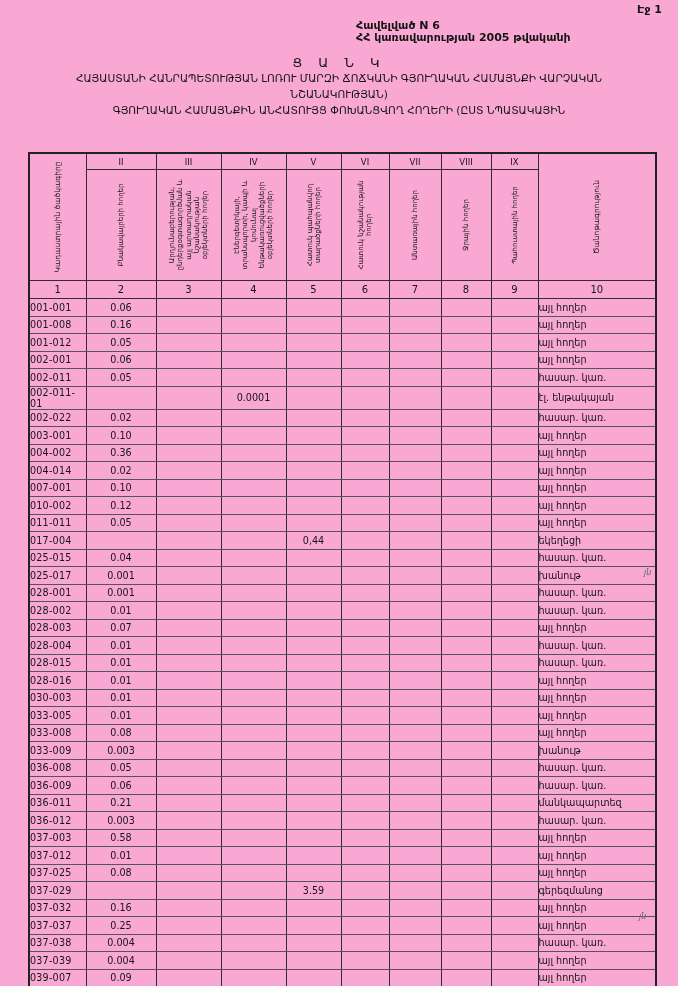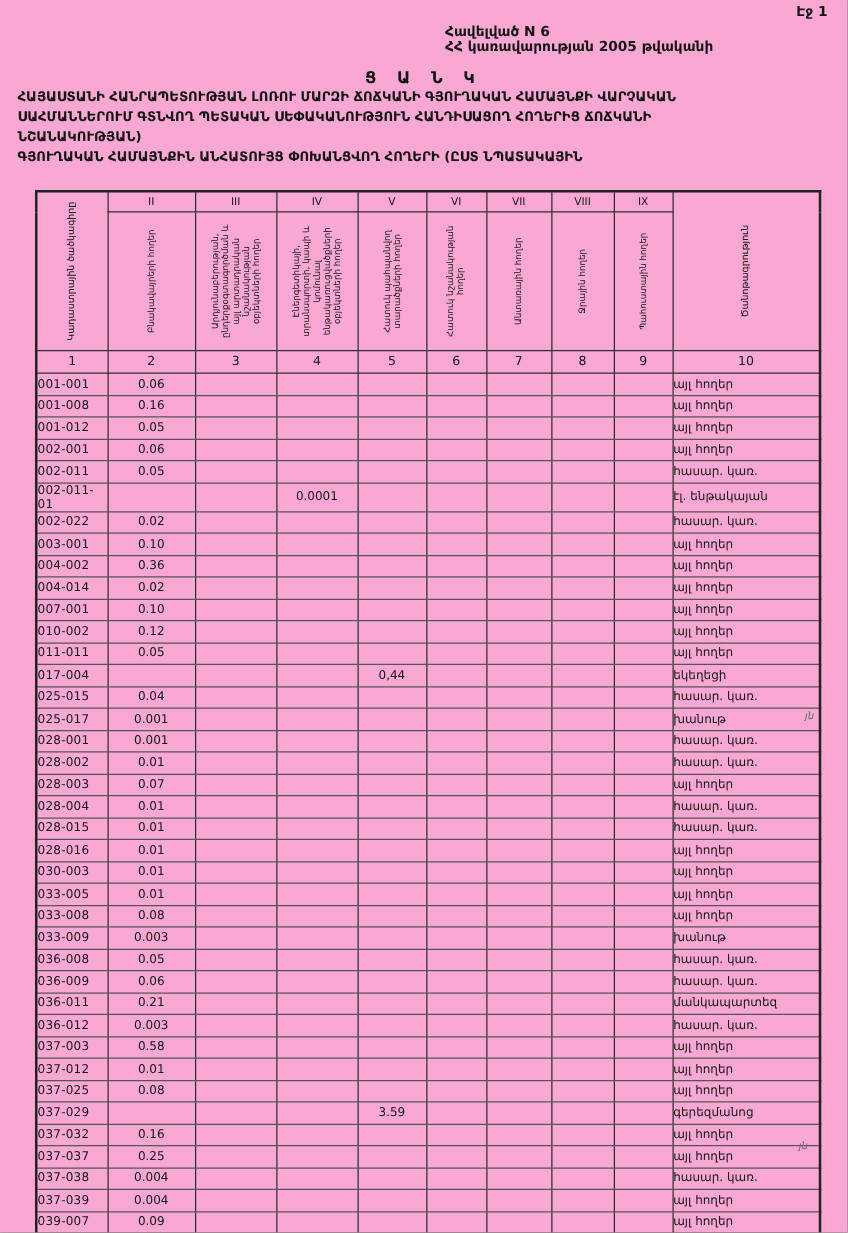--- a/index.html
+++ b/index.html
@@ -5,23 +5,23 @@
   html,body{margin:0;padding:0;background:#9a9a9a;}
   .page{
     position:relative;width:678px;height:986px;background:#f9a8d4;
     font-family:"DejaVu Sans",sans-serif;color:#141414;overflow:hidden;
     box-shadow:0 0 6px rgba(0,0,0,.4);
   }
   .page-num{position:absolute;top:3px;right:16px;font-size:11px;font-weight:bold;}
   .appendix{position:absolute;top:20px;left:356px;width:322px;
     font-size:11px;font-weight:bold;line-height:1.12;}
   .list-heading{position:absolute;top:55px;left:0;width:678px;text-align:center;
-    font-size:13px;font-weight:bold;letter-spacing:6px;}
-  .main-title{position:absolute;top:71px;left:14px;width:650px;text-align:left;
-    font-size:10.6px;font-weight:bold;line-height:1.5;}
+    font-size:13px;font-weight:normal;letter-spacing:6px;}
+  .main-title{position:absolute;top:71px;left:14px;width:650px;text-align:center;
+    font-size:10.6px;font-weight:normal;line-height:1.5;}
   table.doc{
     position:absolute;top:152px;left:28px;border-collapse:collapse;table-layout:fixed;
     width:627px;
   }
   table.doc th,table.doc td{
     border:1px solid #2e2e2e;padding:0;margin:0;overflow:visible;
     font-weight:normal;
   }
   table.doc{border:2px solid #222;}
   tr.roman-row th{height:15px;font-size:8.5px;text-align:center;vertical-align:middle;}
@@ -54,21 +54,20 @@
 
   <div class="appendix">
     <div>Հավելված N 6</div>
     <div>ՀՀ կառավարության 2005 թվականի</div>
   </div>
 
   <div class="list-heading">Ց Ա Ն Կ</div>
 
   <div class="main-title">
     <div>ՀԱՅԱՍՏԱՆԻ ՀԱՆՐԱՊԵՏՈՒԹՅԱՆ  ԼՈՌՈՒ ՄԱՐԶԻ  ՃՈՃԿԱՆԻ ԳՅՈՒՂԱԿԱՆ ՀԱՄԱՅՆՔԻ ՎԱՐՉԱԿԱՆ</div>
-    <div>ՍԱՀՄԱՆՆԵՐՈՒՄ  ԳՏՆՎՈՂ  ՊԵՏԱԿԱՆ ՍԵՓԱԿԱՆՈՒԹՅՈՒՆ  ՀԱՆԴԻՍԱՑՈՂ ՀՈՂԵՐԻՑ ՃՈՃԿԱՆԻ</div>
     <div>ՆՇԱՆԱԿՈՒԹՅԱՆ)</div>
     <div>ԳՅՈՒՂԱԿԱՆ ՀԱՄԱՅՆՔԻՆ ԱՆՀԱՏՈՒՅՑ ՓՈԽԱՆՑՎՈՂ ՀՈՂԵՐԻ  (ԸՍՏ ՆՊԱՏԱԿԱՅԻՆ</div>
   </div>
 
   <table class="doc">
     <colgroup id="cols">
         <col style="width: 57px;">
         <col style="width: 70px;">
         <col style="width: 65px;">
         <col style="width: 65px;">

